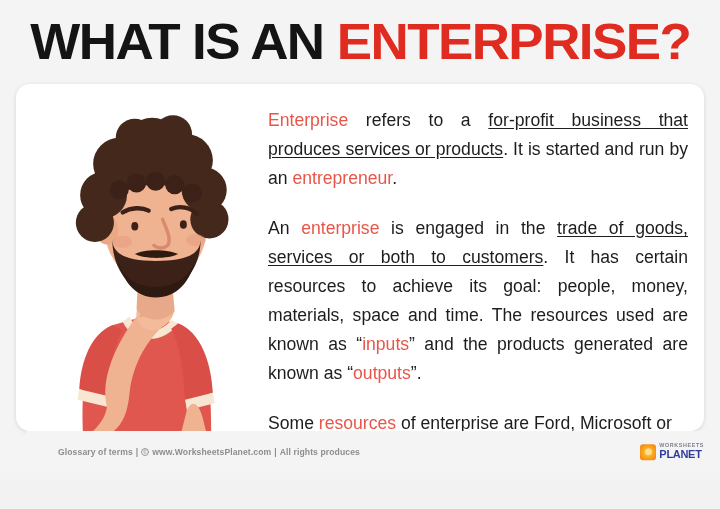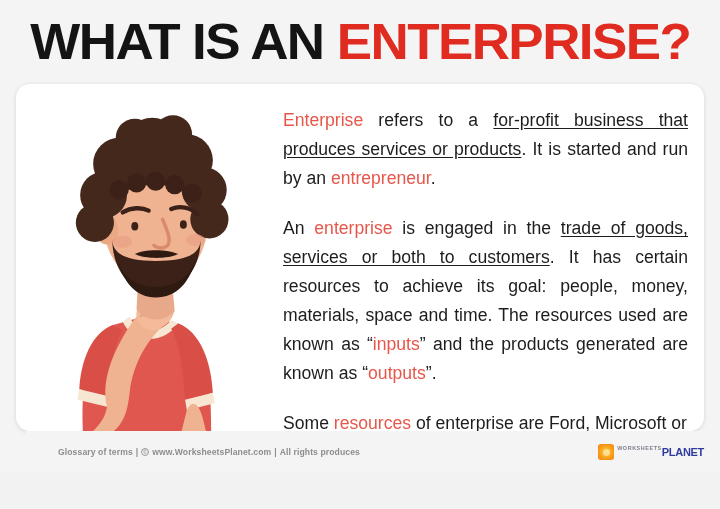--- a/index.html
+++ b/index.html
@@ -50,21 +50,20 @@
   
   .card {
     position: relative;
     margin: 0 16px;
     flex: 1;
     background: #ffffff;
     border-radius: 14px;
     box-shadow: 0 1px 4px rgba(0,0,0,0.13);
     display: flex;
     overflow: hidden;
-    gap: 15px;
   }
 
   
   .illus-wrap {
     width: 248px;
     position: relative;
     flex: 0 0 248px;
     overflow: hidden;
   }
   .illus {
@@ -144,21 +143,21 @@
   .logo-mark::after {
     content: "";
     position: absolute;
     left: 50%; top: 50%;
     width: 7px; height: 7px;
     margin: -3.5px 0 0 -3.5px;
     border-radius: 50%;
     background: #fff6d8;
     opacity: .55;
   }
-  .logo-txt { display: flex; flex-direction: row; line-height: 1; }
+  .logo-txt { display: flex; flex-direction: column; line-height: 1; }
   .logo-top {
     font-size: 5.4px;
     font-weight: bold;
     color: #7f7f8c;
     letter-spacing: .6px;
   }
   .logo-bot {
     font-size: 11px;
     font-weight: bold;
     color: #2f3c9e;

